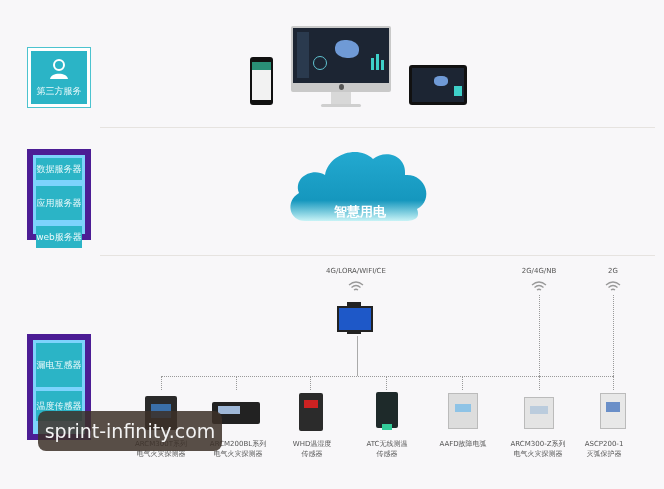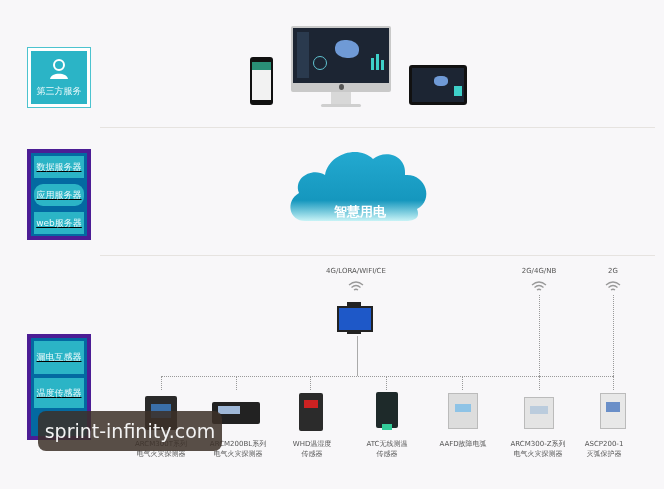--- a/index.html
+++ b/index.html
@@ -1,20 +1,20 @@
 <!DOCTYPE html>
 <html><head>
 <meta charset="utf-8">
 <style>
   html, body { margin:0; padding:0; }
   body { width:664px; height:489px; background:#f8f7f9; position:relative; overflow:hidden;
          font-family:"DejaVu Sans", sans-serif; }
   .abs { position:absolute; }
   .hline { position:absolute; height:1px; background:#e6e3e0; }
-  .side-group { position:absolute; border:4px solid #4c1d95; background:#0369a1; padding:3px; box-sizing:border-box;text-decoration:underline; }
+  .side-group { position:absolute; border:6px solid #4c1d95; background:#7dd3fc; padding:3px; box-sizing:border-box; }
   .side-btn { background:#2bb4c6; color:#eaf9fb; font-size:9px; text-align:center;
               display:flex; align-items:center; justify-content:center; box-sizing:border-box; }
   .third { position:absolute; left:27px; top:47px; width:64px; height:61px; border:1px solid #4cc3cf; background:#fff; padding:3px; box-sizing:border-box; }
   .third .inner { width:100%; height:100%; background:#2bb4c6; color:#eaf9fb; font-size:9px; display:flex; flex-direction:column; align-items:center; justify-content:center; }
   .dev-label { position:absolute; font-size:7px; color:#555; text-align:center; line-height:10px; white-space:nowrap; transform:translateX(-50%); }
   .net-label { position:absolute; font-size:7px; color:#555; white-space:nowrap; transform:translateX(-50%); }
   .dot-v { position:absolute; width:0; border-left:1px dotted #9a9a9a; }
   .dot-h { position:absolute; height:0; border-top:1px dotted #9a9a9a; }
   .wifi { position:absolute; transform:translateX(-50%); }
   .watermark { position:absolute; left:38px; top:411px; width:184px; height:40px; background:rgba(60,48,40,0.85);
@@ -58,40 +58,40 @@
 </div>
 <div class="abs" style="left:409px; top:65px; width:58px; height:40px; background:#111; border-radius:3px;">
   <div style="position:absolute; left:3px; top:3px; width:52px; height:34px; background:#1c2533;">
     <div style="position:absolute; left:22px; top:8px; width:14px; height:10px; background:#6f9ad6; border-radius:40%;"></div>
     <div style="position:absolute; left:42px; top:18px; width:8px; height:10px; background:#3ed0c9;"></div>
   </div>
 </div>
 
 <div class="side-group" style="left:27px; top:149px; width:64px; height:91px;">
   <div class="side-btn" style="height:22px; margin-bottom:6px;">数据服务器</div>
-  <div class="side-btn" style="height:22px; margin-bottom:6px;border-radius:9px;">应用服务器</div>
+  <div class="side-btn" style="height:34px; margin-bottom:6px;">应用服务器</div>
   <div class="side-btn" style="height:22px;">web服务器</div>
 </div>
 
 <div class="abs" style="left:285px; top:143px; width:150px; height:82px;">
   <svg width="150" height="82" viewBox="0 0 150 82">
     <defs>
       <linearGradient id="cg" x1="0" y1="0" x2="0" y2="1">
         <stop offset="0" stop-color="#23a9d0"></stop>
         <stop offset="0.7" stop-color="#1597be"></stop>
         <stop offset="1" stop-color="#c8f3f6"></stop>
       </linearGradient>
     </defs>
     <path d="M20 78 C4 78 0 58 14 50 C8 34 28 24 40 32 C44 10 74 2 88 16 C100 6 122 12 120 32 C140 30 150 56 132 66 C136 76 128 78 120 78 Z" fill="url(#cg)"></path>
   </svg>
   <span style="position:absolute; left:0; width:150px; top:40px; text-align:center; color:#fff; font-size:13px; font-weight:bold;margin-top:20px;">智慧用电</span>
 </div>
 
 <div class="side-group" style="left:27px; top:334px; width:64px; height:106px;">
-  <div class="side-btn" style="height:33px; margin-bottom:4px;">漏电互感器</div>
+  <div class="side-btn" style="height:44px; margin-bottom:4px;">漏电互感器</div>
   <div class="side-btn" style="height:30px;">温度传感器</div>
 </div>
 
 <span class="net-label" style="left:356px; top:267px;">4G/LORA/WIFI/CE</span>
 <span class="net-label" style="left:539px; top:267px;">2G/4G/NB</span>
 <span class="net-label" style="left:613px; top:267px;">2G</span>
 
 <svg class="wifi" style="left:356px; top:281px;" width="16" height="11" viewBox="0 0 16 11">
   <path d="M1 4 Q8 -2 15 4" fill="none" stroke="#999" stroke-width="1.3"></path>
     <path d="M3.5 6.5 Q8 2.5 12.5 6.5" fill="none" stroke="#999" stroke-width="1.3"></path>

